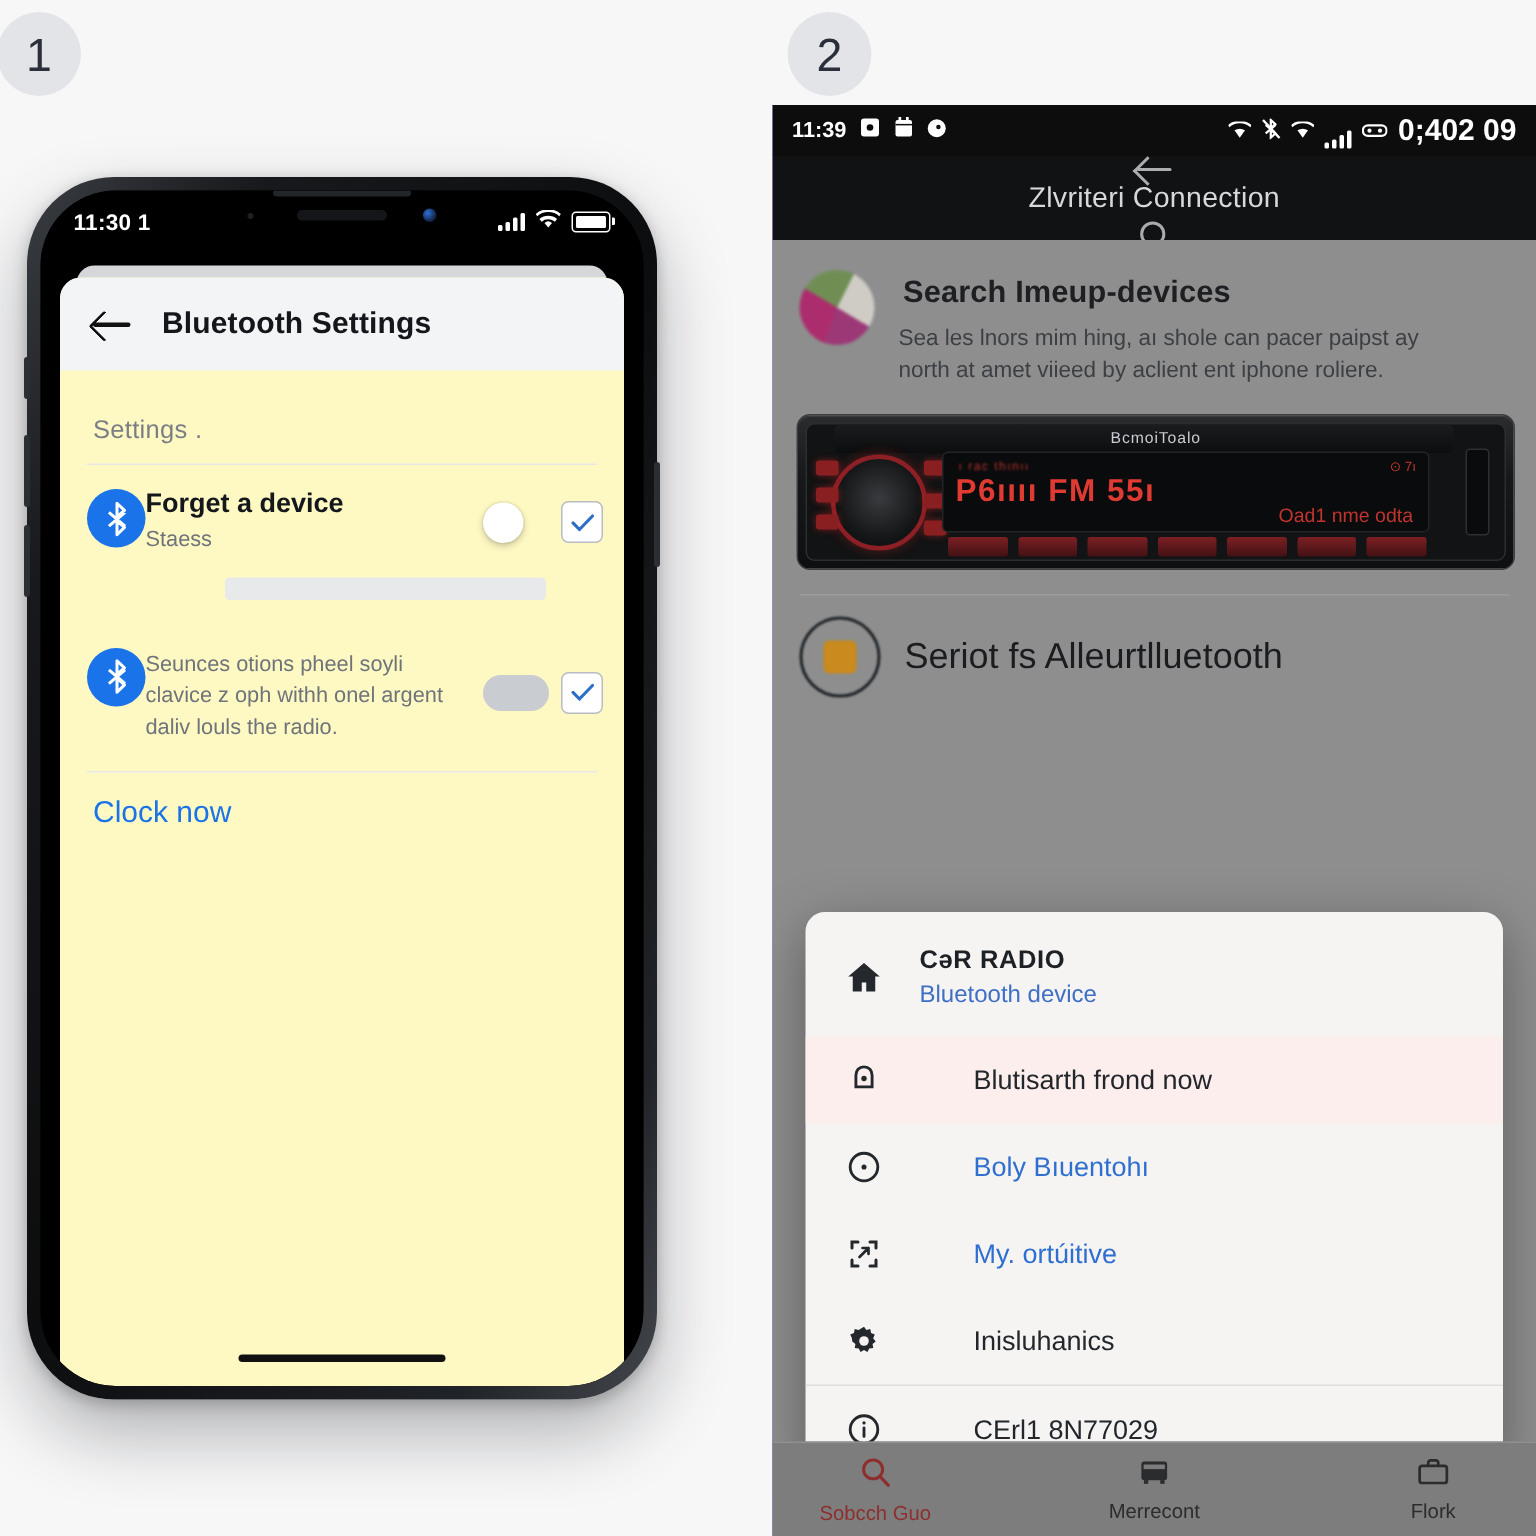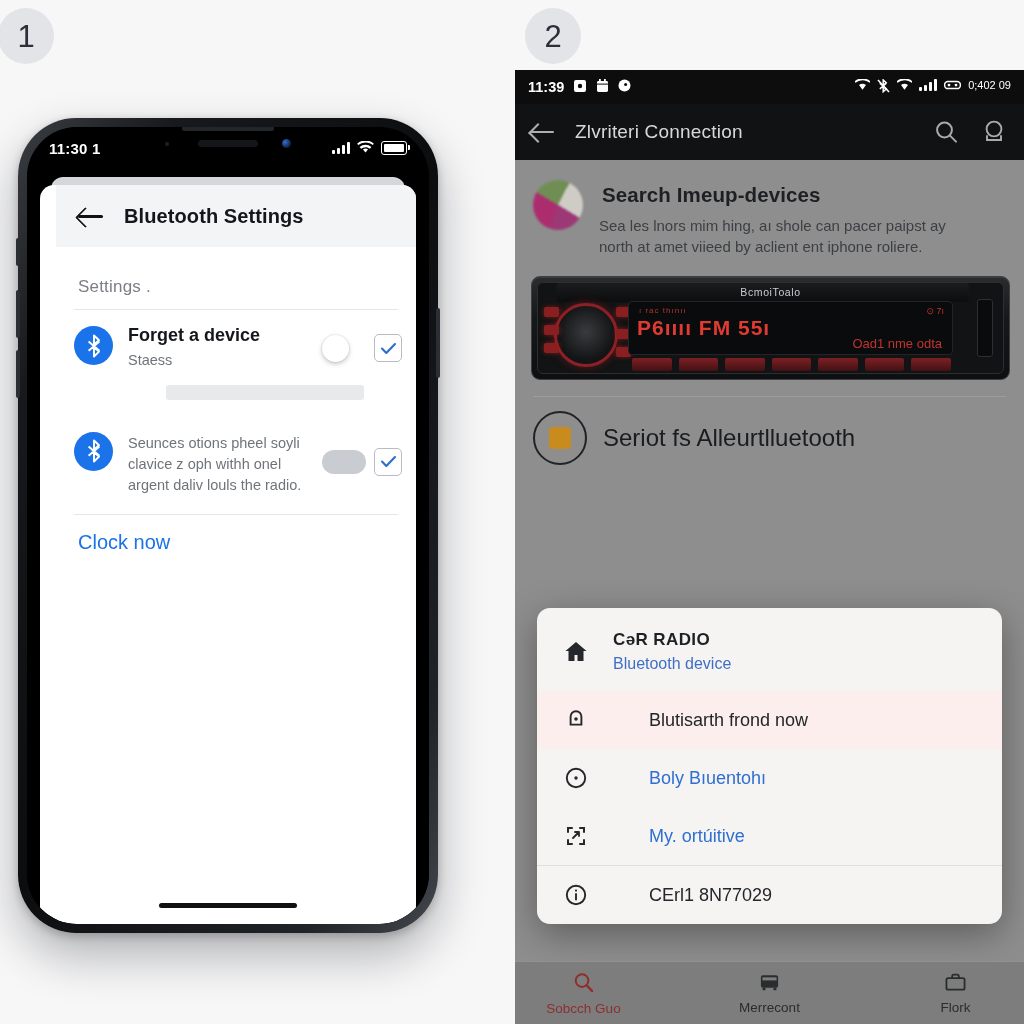--- a/index.html
+++ b/index.html
@@ -73,21 +73,21 @@
   .batt::after{content:"";position:absolute;right:-4px;top:3px;width:2px;height:5px;background:#fff;border-radius:0 1px 1px 0;}
   .batt i{position:absolute;inset:1.6px;background:#fff;border-radius:1px;}
 
   
   .card-behind{
     position:absolute;left:24px;right:24px;top:50px;height:40px;
     background:#d5d7da;border-radius:12px 12px 0 0;z-index:1;
   }
   .app-card{
     position:absolute;left:13px;right:13px;top:58px;bottom:0;
-    background:#ffffff;border-radius:14px 14px 0 0;z-index:2;overflow:hidden;padding-left:16px;
+    background:#fef9c3;border-radius:14px 14px 0 0;z-index:2;overflow:hidden;
   }
   .app-bar{
     height:62px;background:#f3f4f5;display:flex;align-items:center;gap:20px;
     padding:0 22px;box-sizing:border-box;
   }
   .back-arrow{width:26px;height:20px;position:relative;flex:0 0 auto;}
   .back-arrow::before{
     content:"";position:absolute;left:0;top:9px;width:25px;height:2.6px;background:#111;border-radius:2px;
   }
   .back-arrow::after{
@@ -95,21 +95,21 @@
     border-left:2.6px solid #111;border-bottom:2.6px solid #111;transform:rotate(45deg);
     border-radius:2px;
   }
   .app-title{font-size:20px;font-weight:700;color:#13161a;letter-spacing:.1px;}
 
   .section-label{
     padding:30px 22px 12px 22px;font-size:17px;color:#7b7f85;letter-spacing:.2px;
   }
   .divider{height:1px;background:#e6e7e9;margin:0 18px;}
 
-  .pref-row{display:flex;align-items:flex-start;gap:15px;padding:14px 14px 10px 18px;}
+  .pref-row{display:flex;align-items:flex-start;padding:14px 14px 10px 18px;}
   .bt-icon{
     flex:0 0 auto;width:39px;height:39px;border-radius:50%;background:#1a73e8;
     display:flex;align-items:center;justify-content:center;margin-top:2px;
   }
   .bt-icon svg{display:block;}
   .pref-text{flex:1 1 auto;min-width:0;}
   .pref-title{font-size:18px;font-weight:600;color:#14171b;line-height:1.25;}
   .pref-sub{font-size:14.5px;color:#6f747a;line-height:1.45;margin-top:3px;}
   .pref-ctl{flex:0 0 auto;display:flex;align-items:center;gap:8px;padding-top:10px;}
   .toggle{width:44px;height:24px;border-radius:14px;position:relative;}
@@ -140,23 +140,23 @@
   
   .android{
     position:absolute;left:3px;top:70px;width:509px;height:954px;
     background:#4c1d95;overflow:hidden;
   }
   .a-status{
     height:34px;background:#0d0d0d;color:#fff;display:flex;align-items:center;
     justify-content:space-between;padding:0 13px;box-sizing:border-box;font-size:14.5px;font-weight:700;
   }
   .a-sb-left{display:flex;align-items:center;gap:9px;}
-  .a-sb-right{display:flex;align-items:flex-start;gap:7px;font-size:11px;font-weight:400;}
+  .a-sb-right{display:flex;align-items:flex-end;gap:7px;font-size:20px;font-weight:700;}
   .a-appbar{
-    height:56px;background:#111213;display:flex;align-items:center;padding:0 16px;box-sizing:border-box;gap:20px;
+    height:56px;background:#111213;display:flex;align-items:center;padding:0 16px;box-sizing:border-box;flex-direction:column;
   }
   .a-back{width:24px;height:18px;position:relative;flex:0 0 auto;opacity:.82;}
   .a-back::before{content:"";position:absolute;left:0;top:8px;width:23px;height:2.1px;background:#cfd1d3;border-radius:2px;}
   .a-back::after{content:"";position:absolute;left:0;top:3px;width:12px;height:12px;
     border-left:2.1px solid #cfd1d3;border-bottom:2.1px solid #cfd1d3;transform:rotate(45deg);}
   .a-title{flex:1 1 auto;color:#d6d8da;font-size:19px;letter-spacing:.2px;}
   .a-ic{width:28px;height:28px;flex:0 0 auto;opacity:.8;}
 
   .a-body{position:relative;height:calc(954px - 34px - 56px);background:#8e8e8e;}
   .blurhead{display:flex;gap:16px;padding:20px 18px 0 18px;}
@@ -518,20 +518,29 @@
         <div class="sheet-row">
           <span class="sheet-ic">
             <svg width="24" height="24" viewBox="0 0 24 24">
                 <path d="M8 4H4v4M4 16v4h4M20 8V4h-4M16 20h4v-4" fill="none" stroke="#24272b" stroke-width="2" stroke-linecap="round"></path>
                 <path d="M9 14 15 8 M15 8h-4 M15 8v4" fill="none" stroke="#24272b" stroke-width="1.8" stroke-linecap="round"></path>
               </svg>
           </span>
           <span class="sheet-label blue">My. ortúitive</span>
         </div>
 
+        <div class="sheet-row">
+          <span class="sheet-ic">
+            <svg width="24" height="24" viewBox="0 0 24 24">
+                <path d="M12 2.5l1.6 2.2 2.6-.7.5 2.7 2.5 1-1.1 2.5 1.7 2.1-2.1 1.7.5 2.7-2.7.3-1.2 2.4-2.3-1.4-2.3 1.4-1.2-2.4-2.7-.3.5-2.7-2.1-1.7L3.9 10 2.8 7.7l2.5-1 .5-2.7 2.6.7z" fill="#24272b"></path>
+                <circle cx="12" cy="12" r="3.2" fill="#f5f4f3"></circle>
+              </svg>
+          </span>
+          <span class="sheet-label">Inisluhanics</span>
+        </div>
 
         <div class="sheet-sep"></div>
 
         <div class="sheet-row">
           <span class="sheet-ic">
             <svg width="24" height="24" viewBox="0 0 24 24">
                 <circle cx="12" cy="12" r="9.2" fill="none" stroke="#24272b" stroke-width="1.9"></circle>
                 <circle cx="12" cy="7.6" r="1.1" fill="#24272b"></circle>
                 <path d="M12 11v5.6" stroke="#24272b" stroke-width="1.9" stroke-linecap="round"></path>
               </svg>

